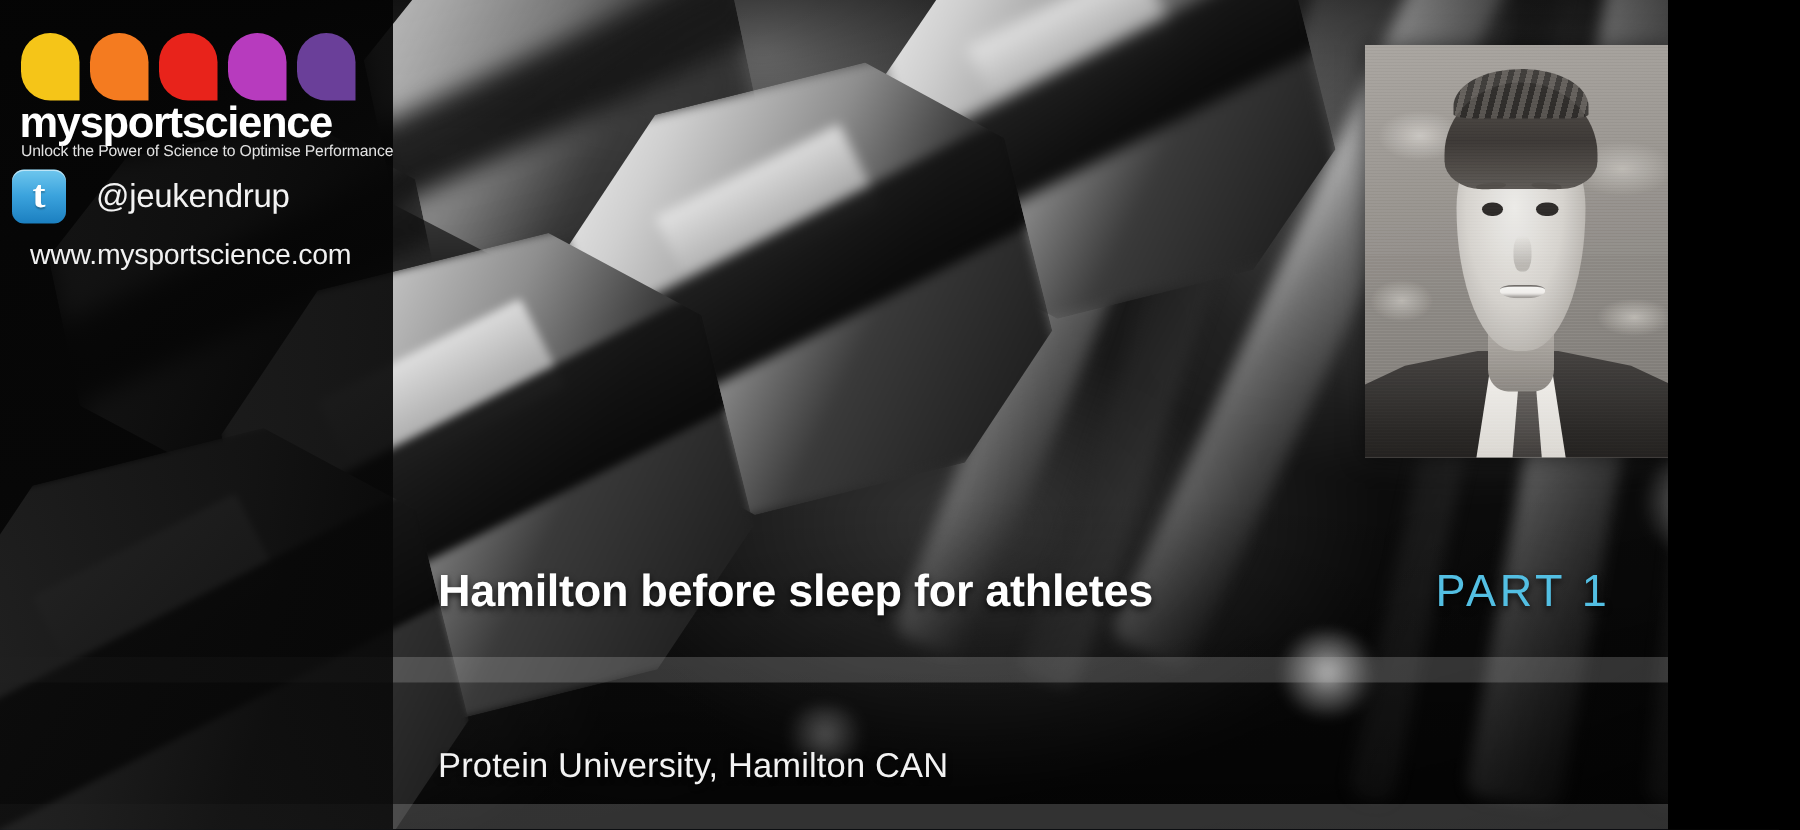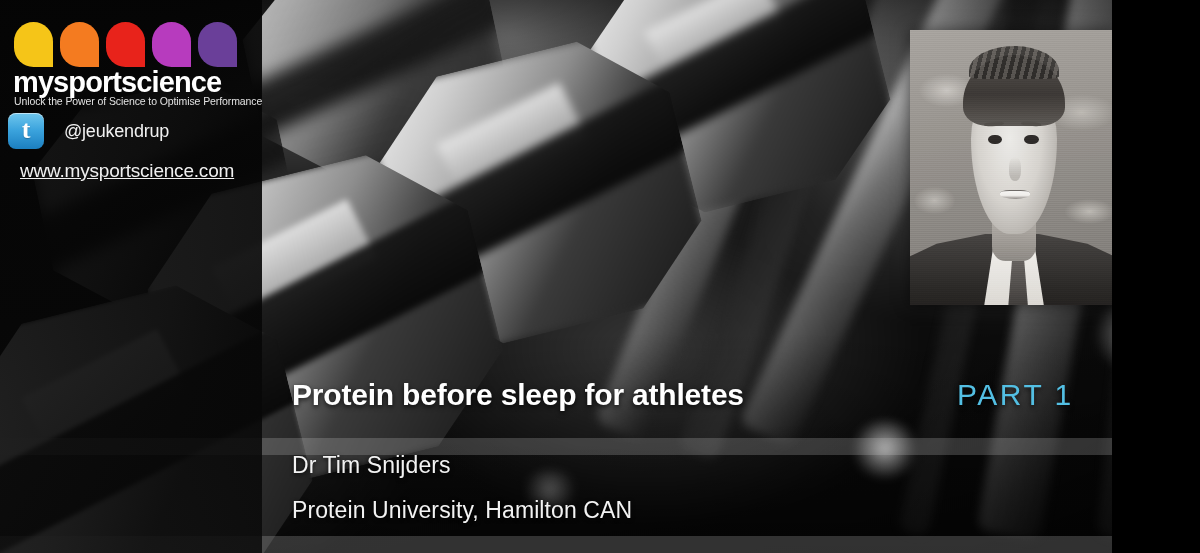--- a/index.html
+++ b/index.html
@@ -172,32 +172,31 @@
     color: #ffffff;
     font-family: "Liberation Serif", serif;
     font-weight: bold;
     font-size: 26px;
     line-height: 1;
     padding-bottom: 2px;
     text-shadow: 0 1px 1px rgba(0,0,0,0.25);
   }
   .tw-handle {
     margin-left: 20px;
-    font-size: 18px;
+    font-size: 22px;
     color: #f2f2f2;
     letter-spacing: -0.2px;
   }
   .site-url {
     position: absolute;
     left: 20px;
     top: 160px;
     font-size: 19px;
     color: #f0f0f0;
     letter-spacing: -0.2px;
-    text-decoration: underline;
   }
 
   
   .band-strip {
     position: absolute;
     left: 0;
     width: 1200px;
     background: rgba(215,215,215,0.22);
     z-index: 18;
     pointer-events: none;
@@ -465,18 +464,17 @@
     <div class="hair"></div>
     <div class="brow brow-l"></div>
     <div class="brow brow-r"></div>
     <div class="eye eye-l"></div>
     <div class="eye eye-r"></div>
     <div class="nose"></div>
     <div class="mouth"></div>
     <div class="grain"></div>
   </div>
 
-  <div class="title">Protein before sleep for athletes</div>
+  <div class="title">Hamilton before sleep for athletes</div>
   <div class="part">PART 1</div>
-  <div class="author">Dr Tim Snijders</div>
   <div class="affil">Protein University, Hamilton CAN</div>
 
 </div>
 
 </body></html>

